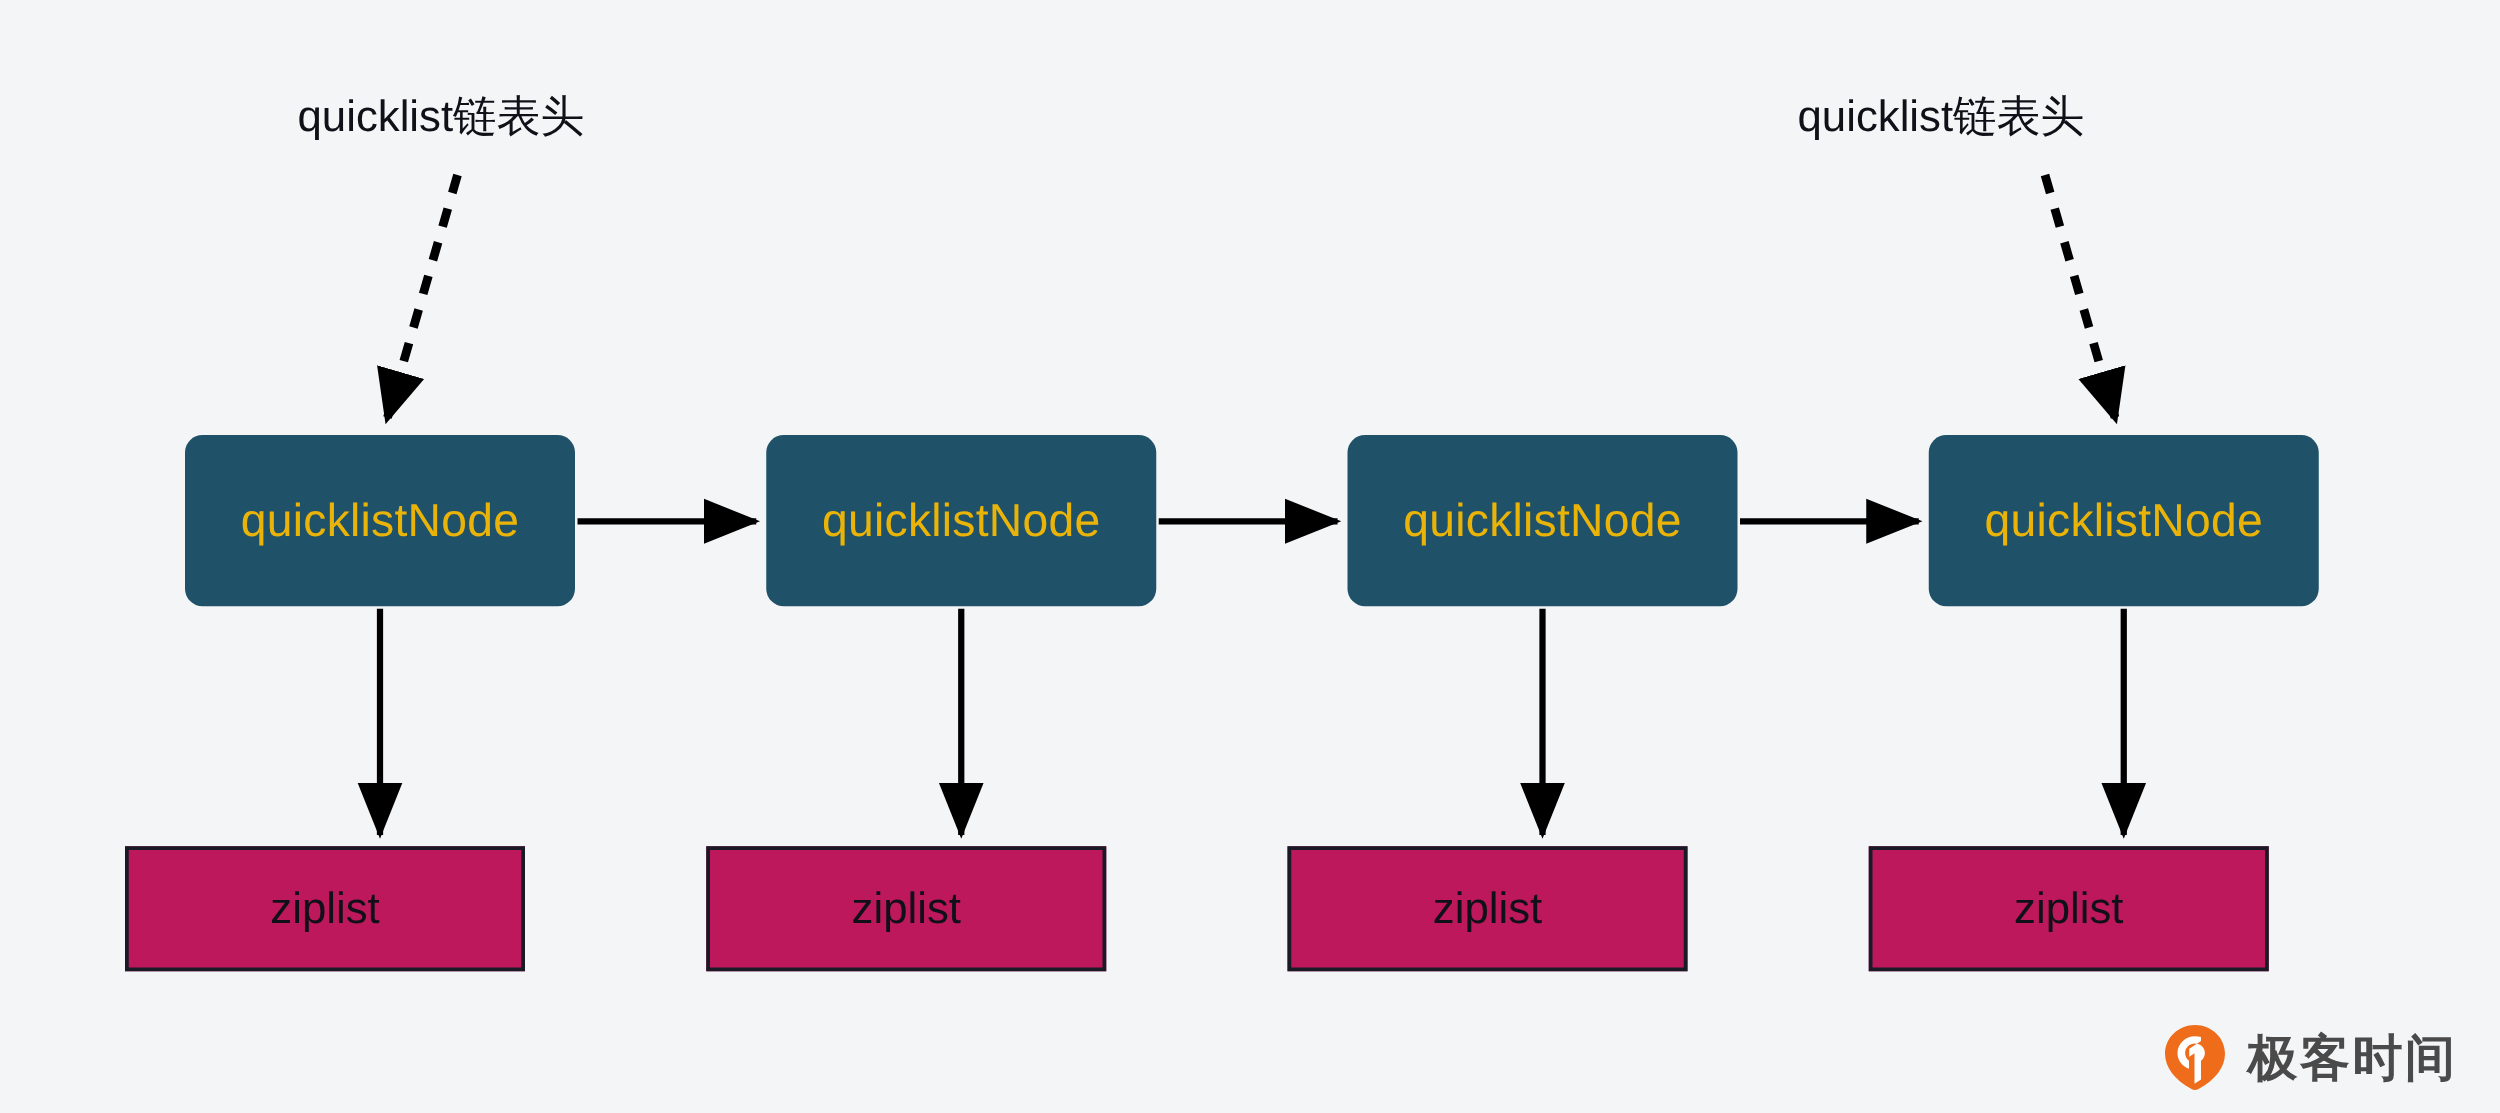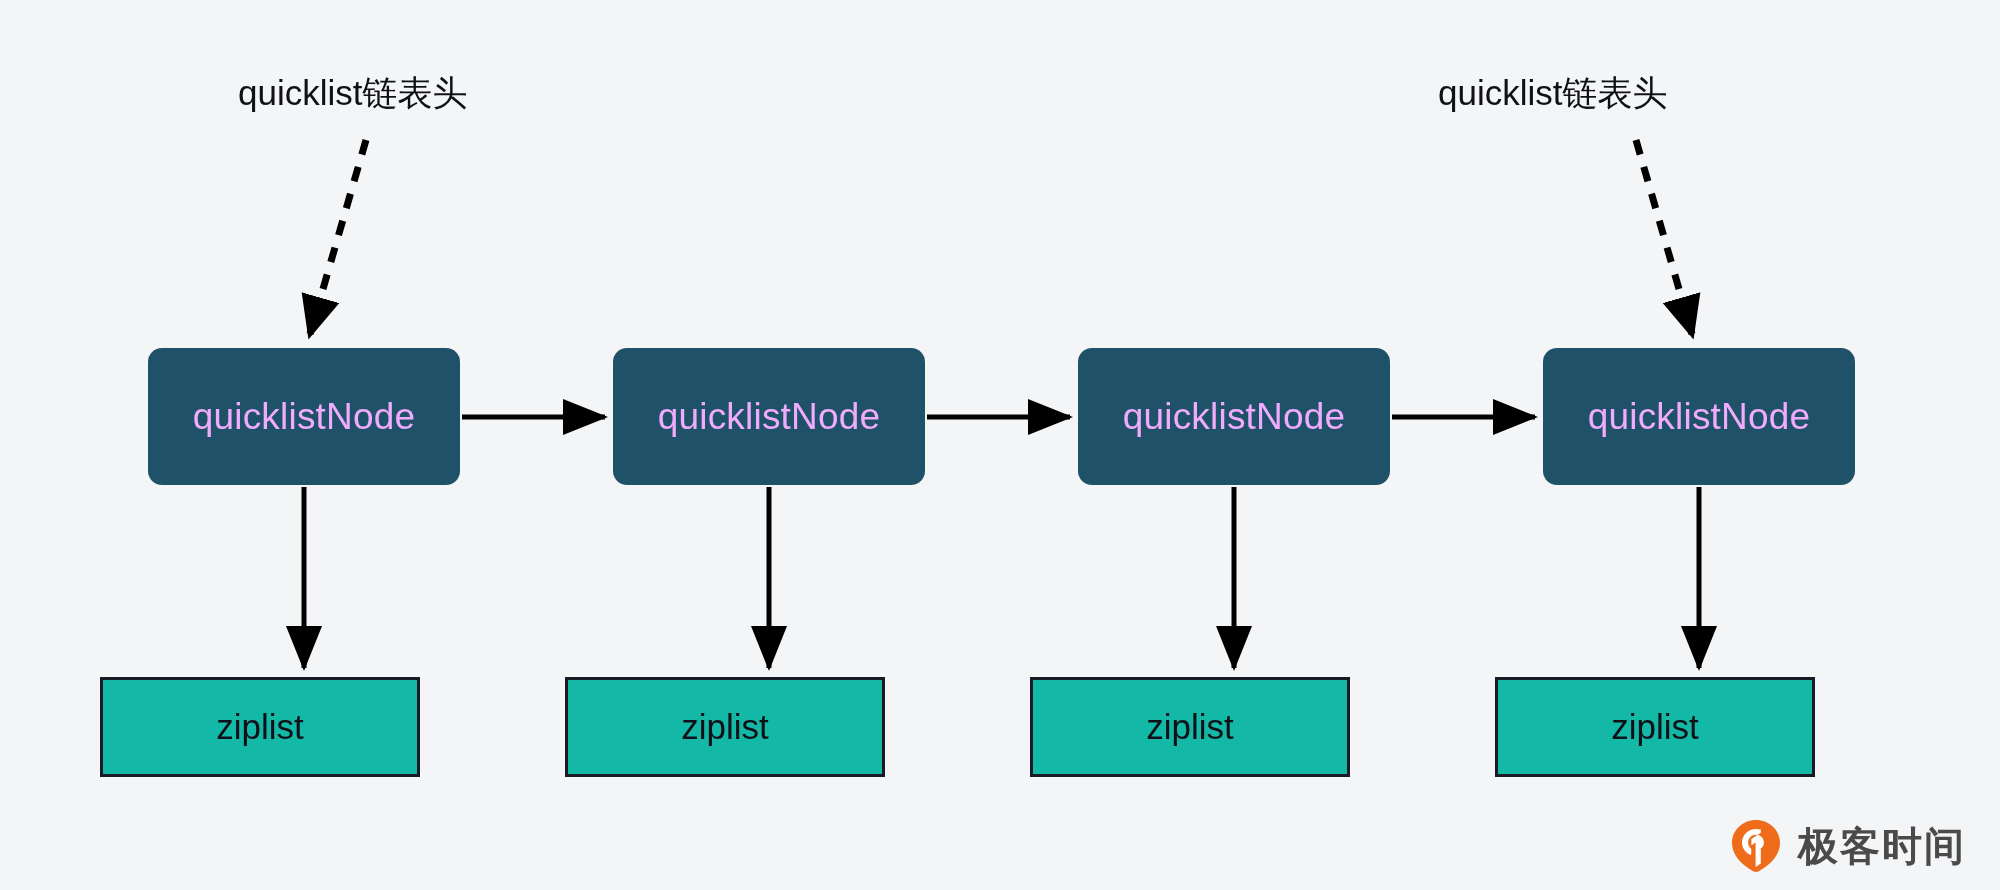--- a/index.html
+++ b/index.html
@@ -30,31 +30,31 @@
   }
   .node-box {
     position: absolute;
     width: 312px;
     height: 137px;
     background: #1f5268;
     border-radius: 14px;
     display: flex;
     align-items: center;
     justify-content: center;
-    color: #f0abfc;
+    color: #eab308;
     font-size: 37px;
     letter-spacing: 0.2px;
     box-sizing: border-box;
     z-index: 3;
   }
   .ziplist-box {
     position: absolute;
     width: 320px;
     height: 100px;
-    background: #14b8a6;
+    background: #be185d;
     border: 3px solid #1a1a26;
     display: flex;
     align-items: center;
     justify-content: center;
     color: #101018;
     font-size: 35px;
     box-sizing: border-box;
     z-index: 3;
   }
   .callout-label {

